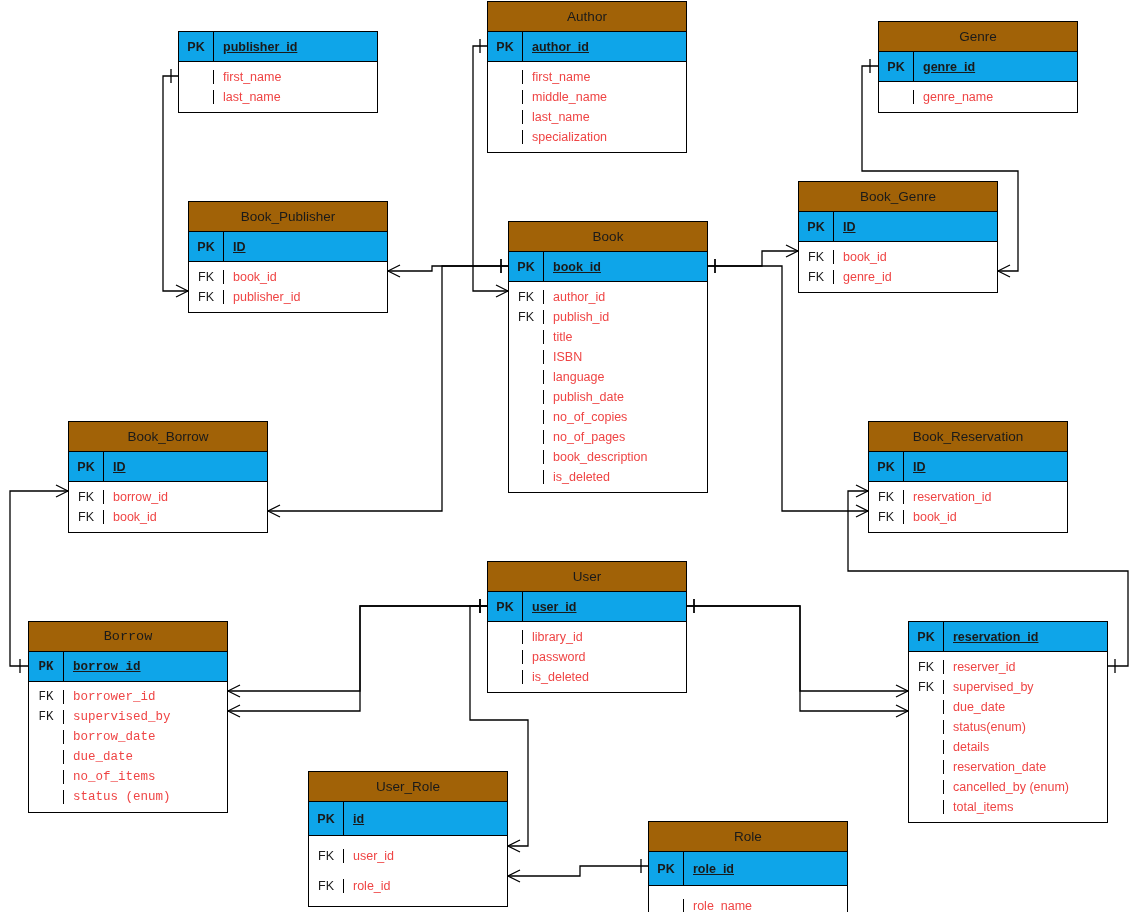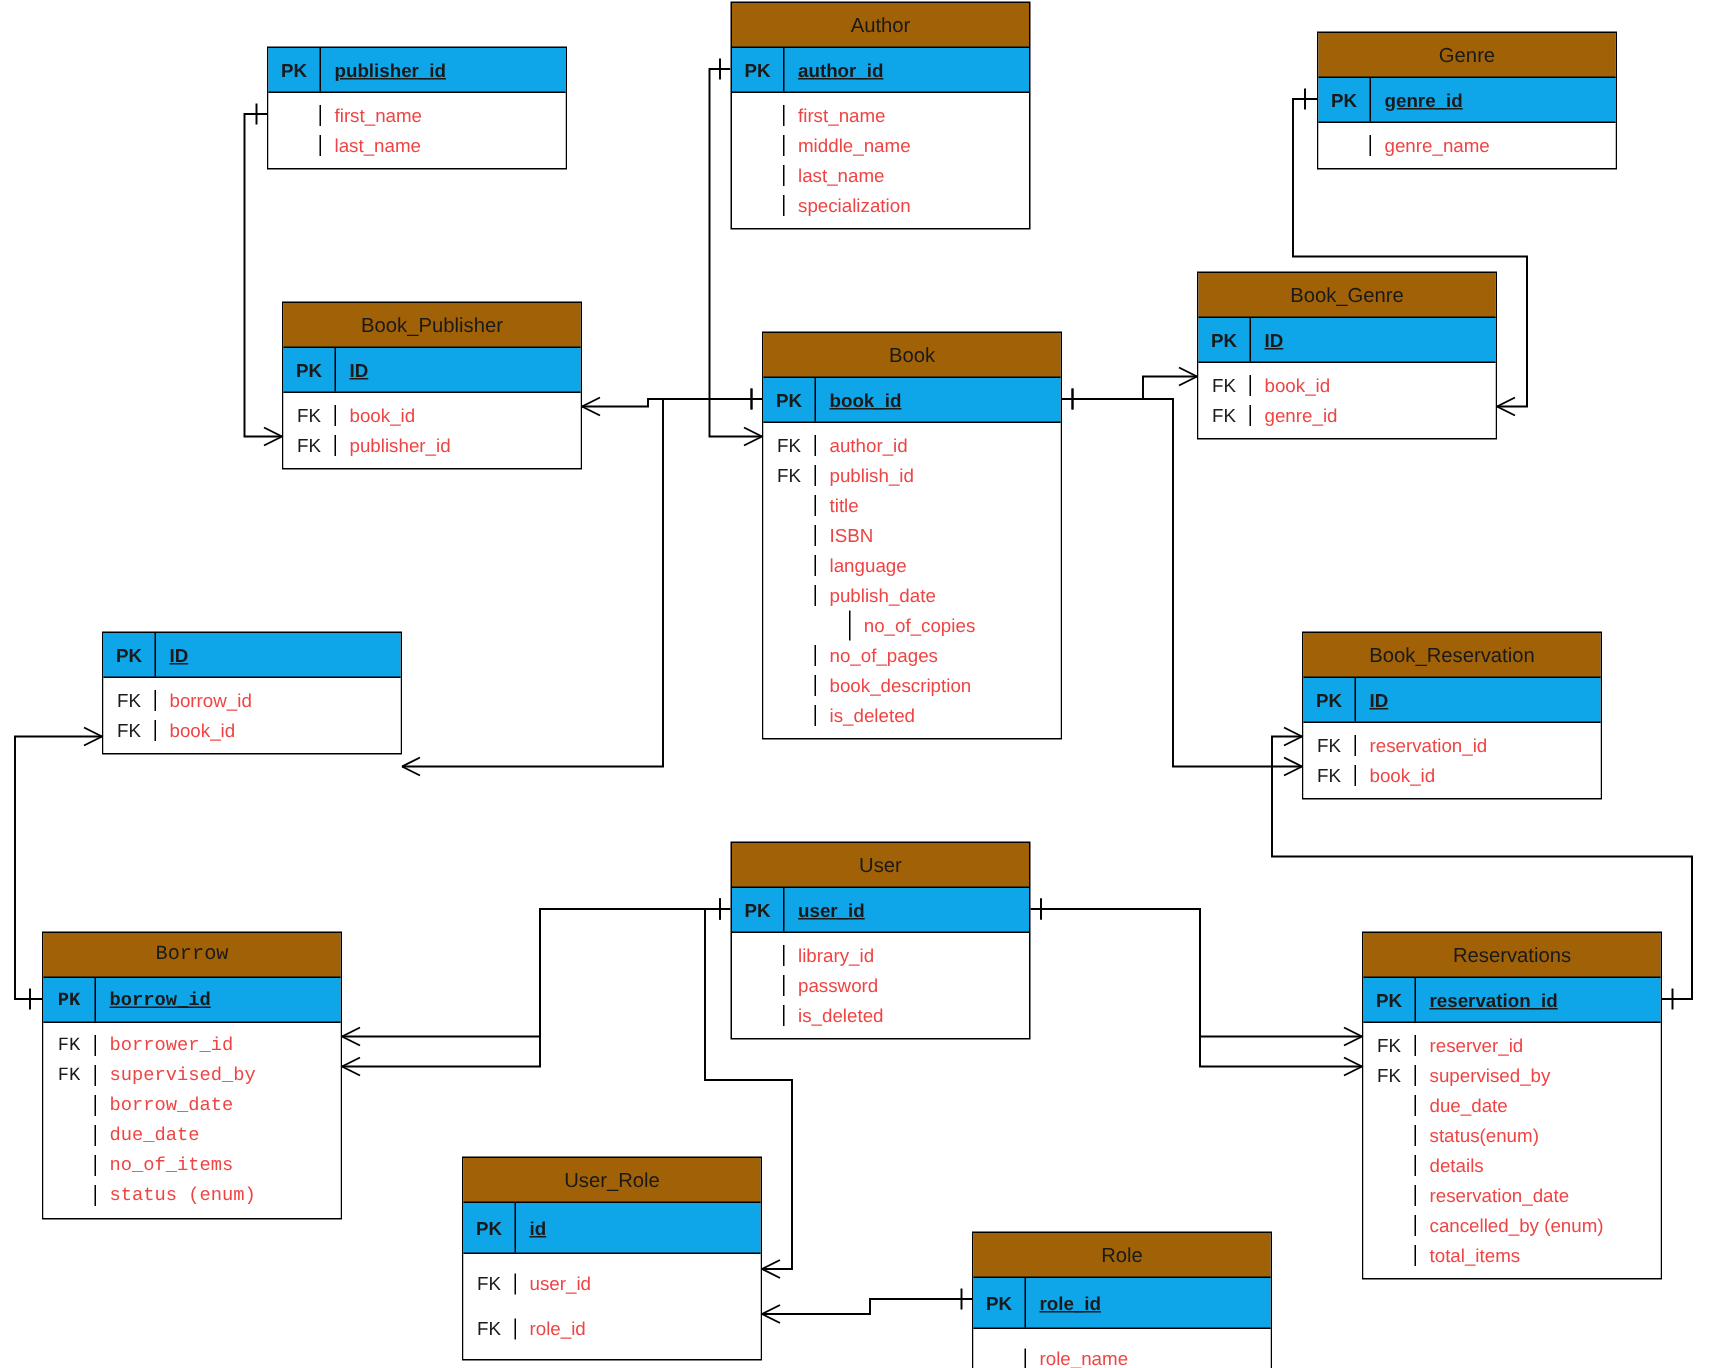--- a/index.html
+++ b/index.html
@@ -297,21 +297,21 @@
           <div class="name-cell">ISBN</div>
         </div>
         <div class="row" style="height: 20px;">
           <div class="key-cell"></div>
           <div class="name-cell">language</div>
         </div>
         <div class="row" style="height: 20px;">
           <div class="key-cell"></div>
           <div class="name-cell">publish_date</div>
         </div>
-        <div class="row" style="height: 20px; flex-direction: column;">
+        <div class="row" style="height: 20px;">
           <div class="key-cell"></div>
           <div class="name-cell">no_of_copies</div>
         </div>
         <div class="row" style="height: 20px;">
           <div class="key-cell"></div>
           <div class="name-cell">no_of_pages</div>
         </div>
         <div class="row" style="height: 20px;">
           <div class="key-cell"></div>
           <div class="name-cell">book_description</div>
@@ -335,20 +335,21 @@
           <div class="key-cell">FK</div>
           <div class="name-cell">book_id</div>
         </div>
         <div class="row" style="height: 20px;">
           <div class="key-cell">FK</div>
           <div class="name-cell">genre_id</div>
         </div>
       </div>
     </div>
     <div class="entity" style="left: 68px; top: 421px; width: 200px;">
+      <div class="ent-title">Book_Borrow</div>
       <div class="ent-pk" style="height: 30px;">
         <div class="key-cell">PK</div>
         <div class="name-cell">
           <span>ID</span>
         </div>
       </div>
       <div class="ent-body" style="padding-top: 5px; padding-bottom: 5px;">
         <div class="row" style="height: 20px;">
           <div class="key-cell">FK</div>
           <div class="name-cell">borrow_id</div>
@@ -430,21 +431,20 @@
           <div class="key-cell"></div>
           <div class="name-cell">no_of_items</div>
         </div>
         <div class="row" style="height: 20px;">
           <div class="key-cell"></div>
           <div class="name-cell">status (enum)</div>
         </div>
       </div>
     </div>
     <div class="entity" style="left: 908px; top: 621px; width: 200px;">
-      <div class="ent-title">Reservations</div>
       <div class="ent-pk" style="height: 30px;">
         <div class="key-cell">PK</div>
         <div class="name-cell">
           <span>reservation_id</span>
         </div>
       </div>
       <div class="ent-body" style="padding-top: 5px; padding-bottom: 5px;">
         <div class="row" style="height: 20px;">
           <div class="key-cell">FK</div>
           <div class="name-cell">reserver_id</div>

